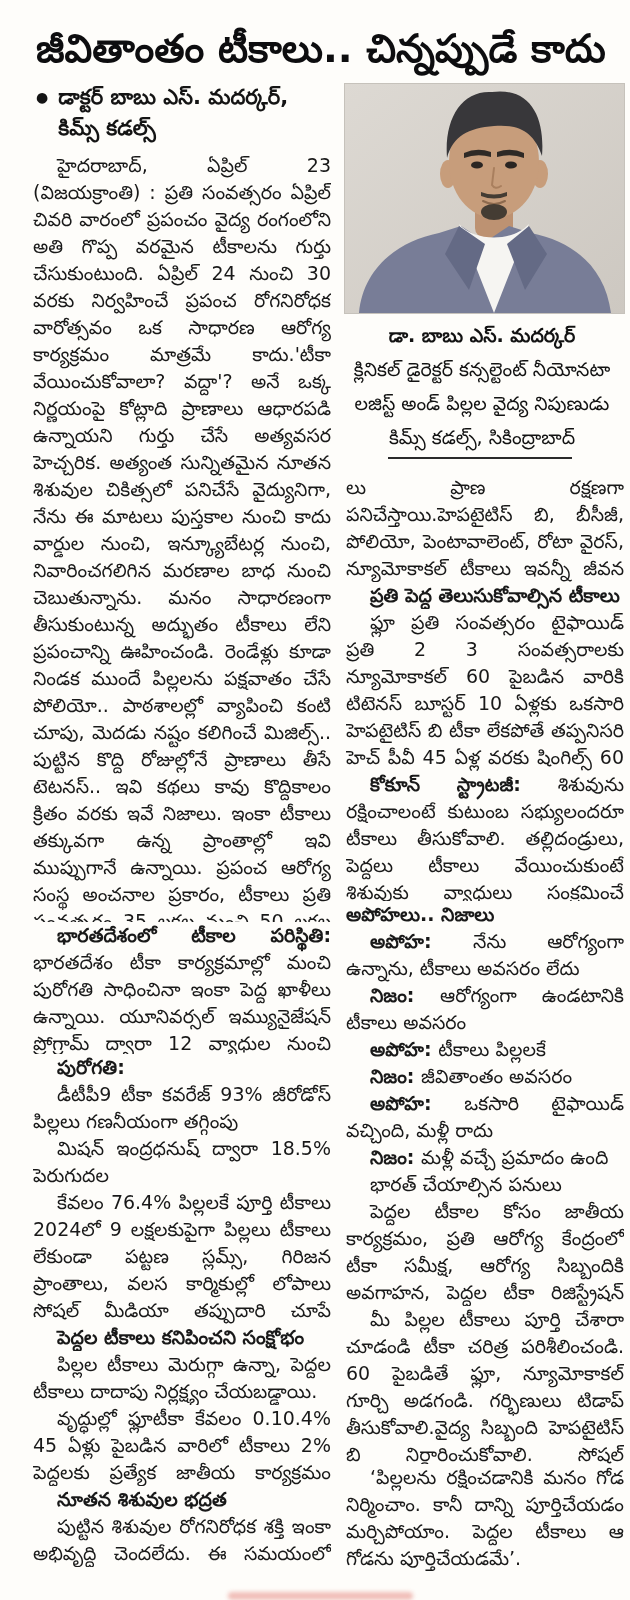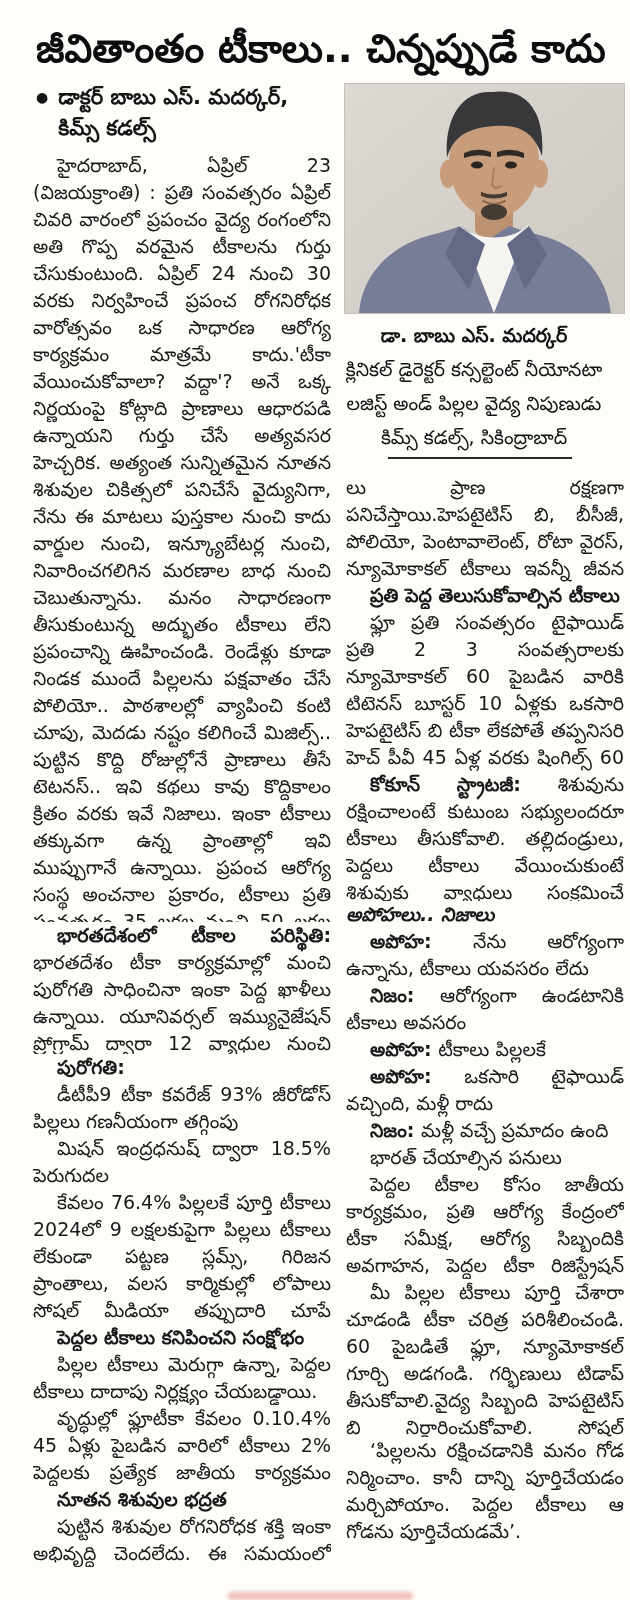--- a/index.html
+++ b/index.html
@@ -18,21 +18,21 @@
     display:flex;align-items:flex-start;gap:10px;
     font-size:21px;line-height:31px;font-weight:700;color:#141414;
   }
   .byline .bullet{font-size:14px;line-height:31px;}
   .photo{
     position:absolute;left:344px;top:83px;width:281px;height:231px;margin:0;
     border:1px solid #c6c2bb;box-sizing:border-box;overflow:hidden;background:#d8d4ce;
   }
   .photo svg{display:block;}
   .caption{
-    position:absolute;left:328px;top:318px;width:292px;height:138px;overflow:hidden;
+    position:absolute;left:336px;top:318px;width:292px;height:138px;overflow:hidden;
     text-align:center;font-size:19px;line-height:34px;color:#121212;
   }
   .cap-name{font-weight:700;}
   .cap-rule{position:absolute;left:388px;top:457px;width:184px;height:2px;background:#2a2a2a;}
   .col{position:absolute;}
   .col-left{left:33px;top:152px;width:298px;height:1448px;overflow:hidden;}
   .col-right{left:346px;top:474px;width:278px;height:1126px;overflow:hidden;}
   p.body{
     margin:0;font-size:19px;line-height:27px;text-align:justify;
     color:#191919;overflow:hidden;
@@ -122,24 +122,25 @@
     <p class="body indent" style="height:81px;">వృద్ధుల్లో ఫ్లూటీకా కేవలం 0.10.4% 45 ఏళ్లు పైబడిన వారిలో టీకాలు 2% పెద్దలకు ప్రత్యేక జాతీయ కార్యక్రమం లేదు.</p>
     <p class="body indent subhead" style="height:27px;">నూతన శిశువుల భద్రత</p>
     <p class="body indent" style="height:54px;">పుట్టిన శిశువుల రోగనిరోధక శక్తి ఇంకా అభివృద్ధి చెందలేదు. ఈ సమయంలో టీకా</p>
   </div>
 
   <div class="col col-right">
     <p class="body" style="height:108px;">లు ప్రాణ రక్షణగా పనిచేస్తాయి.హెపటైటిస్ బి, బీసీజీ, పోలియో, పెంటావాలెంట్, రోటా వైరస్, న్యూమోకాకల్ టీకాలు ఇవన్నీ జీవన రక్షక కవచం.</p>
     <p class="body indent subhead" style="height:27px;">ప్రతి పెద్ద తెలుసుకోవాల్సిన టీకాలు</p>
     <p class="body indent" style="height:162px;">ఫ్లూ ప్రతి సంవత్సరం టైఫాయిడ్ ప్రతి 2 3 సంవత్సరాలకు న్యూమోకాకల్ 60 పైబడిన వారికి టిటెనస్ బూస్టర్ 10 ఏళ్లకు ఒకసారి హెపటైటిస్ బి టీకా లేకపోతే తప్పనిసరి హెచ్ పీవీ 45 ఏళ్ల వరకు షింగిల్స్ 60 పైబడిన వారికి కోవిడ్ తాజా బూస్టర్లు</p>
     <p class="body indent" style="height:130px;"><b class="inline-head">కోకూన్ స్ట్రాటజీ: </b><span>శిశువును రక్షించాలంటే కుటుంబ సభ్యులందరూ టీకాలు తీసుకోవాలి. తల్లిదండ్రులు, పెద్దలు టీకాలు వేయించుకుంటే శిశువుకు వ్యాధులు సంక్రమించే ప్రమాదం తగ్గుతుంది.</span></p>
-    <p class="body center subhead" style="height:27px;font-style:italic;">అపోహలు.. నిజాలు</p>
-    <p class="body indent" style="height:54px;"><b class="inline-head">అపోహ: </b><span>నేను ఆరోగ్యంగా ఉన్నాను, టీకాలు యవసరం లేదు</span></p>
+    <p class="body center subhead" style="height:27px;">అపోహలు.. నిజాలు</p>
+    <p class="body indent" style="height:54px;"><b class="inline-head">అపోహ: </b><span>నేను ఆరోగ్యంగా ఉన్నాను, టీకాలు అవసరం లేదు</span></p>
     <p class="body indent" style="height:54px;"><b class="inline-head">నిజం: </b><span>ఆరోగ్యంగా ఉండటానికి టీకాలు అవసరం</span></p>
     <p class="body indent" style="height:27px;"><b class="inline-head">అపోహ: </b><span>టీకాలు పిల్లలకే</span></p>
+    <p class="body indent" style="height:27px;"><b class="inline-head">నిజం: </b><span>జీవితాంతం అవసరం</span></p>
     <p class="body indent" style="height:54px;"><b class="inline-head">అపోహ: </b><span>ఒకసారి టైఫాయిడ్ వచ్చింది, మళ్లీ రాదు</span></p>
     <p class="body indent" style="height:27px;"><b class="inline-head">నిజం: </b><span>మళ్లీ వచ్చే ప్రమాదం ఉంది</span></p>
     <p class="body indent" style="height:27px;">భారత్ చేయాల్సిన పనులు</p>
     <p class="body indent" style="height:108px;">పెద్దల టీకాల కోసం జాతీయ కార్యక్రమం, ప్రతి ఆరోగ్య కేంద్రంలో టీకా సమీక్ష, ఆరోగ్య సిబ్బందికి అవగాహన, పెద్దల టీకా రిజిస్ట్రేషన్ వ్యవస్థ</p>
     <p class="body indent" style="height:158px;">మీ పిల్లల టీకాలు పూర్తి చేశారా చూడండి టీకా చరిత్ర పరిశీలించండి. 60 పైబడితే ఫ్లూ, న్యూమోకాకల్ గూర్చి అడగండి. గర్భిణులు టిడాప్ తీసుకోవాలి.వైద్య సిబ్బంది హెపటైటిస్ బి నిర్ధారించుకోవాలి. సోషల్ మీడియాలో నిజమైన సమాచారం పంచండి.</p>
     <p class="body indent" style="height:108px;">‘పిల్లలను రక్షించడానికి మనం గోడ నిర్మించాం. కానీ దాన్ని పూర్తిచేయడం మర్చిపోయాం. పెద్దల టీకాలు ఆ గోడను పూర్తిచేయడమే’.</p>
   </div>
 
   <div class="smudge" style="background: rgb(236, 169, 162);"></div>
 

